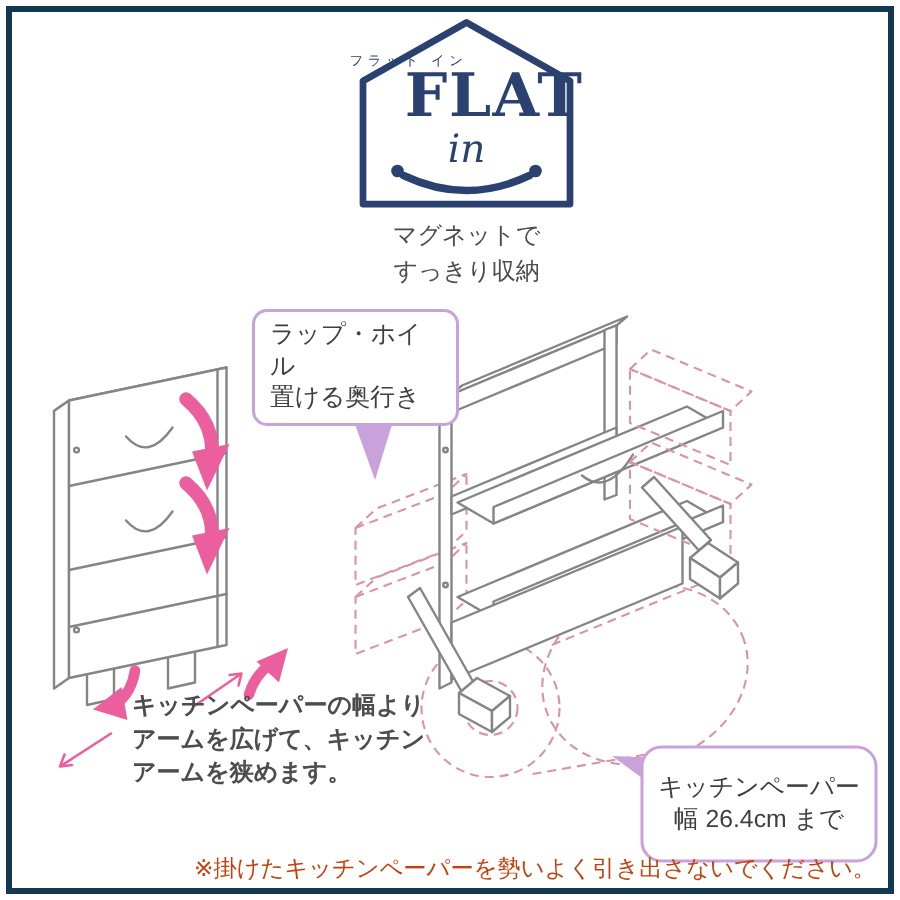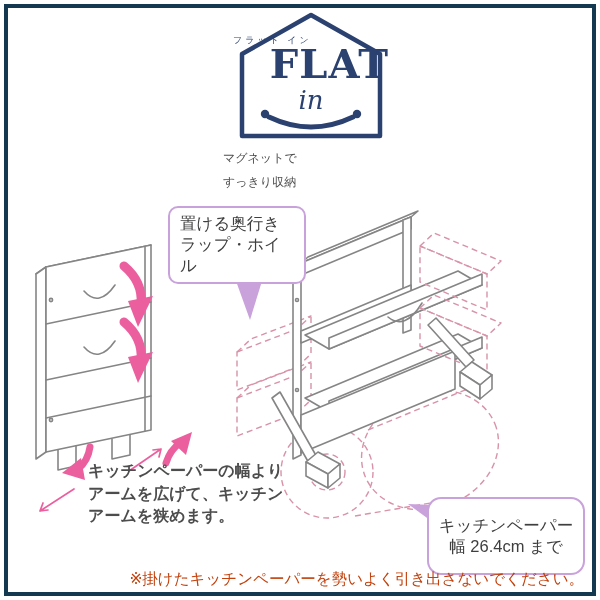--- a/index.html
+++ b/index.html
@@ -16,22 +16,22 @@
   .logo{position:absolute;left:233px;top:8px;width:156px;height:135px;z-index:2;}
   .logo svg{position:absolute;left:0;top:0;}
   .logo-kana{position:absolute;top:26px;left:0;width:100%;
     font-size:9px;letter-spacing:3px;color:var(--brand-navy);white-space:nowrap;}
   .logo-word{position:absolute;top:36px;left:0;width:100%;text-align:right;
     font-family:"DejaVu Serif","Liberation Serif",serif;font-weight:600;
     font-size:40px;letter-spacing:1px;color:var(--brand-navy);line-height:1;}
   .logo-script{position:absolute;top:79px;left:0;width:100%;text-align:center;
     font-family:"DejaVu Serif","Liberation Serif",serif;font-style:italic;
     font-size:26px;color:var(--brand-navy);line-height:1;}
-  .tagline{position:absolute;left:223px;top:146px;width:176px;
-    font-size:12px;line-height:24px;color:var(--text-gray);z-index:2;}
+  .tagline{position:absolute;left:223px;top:146px;width:176px;text-align:center;
+    font-size:16px;line-height:24px;color:var(--text-gray);z-index:2;}
 
   
   .diagram{position:absolute;left:0;top:0;width:600px;height:600px;z-index:1;}
   .g{fill:none;stroke:var(--line-gray);stroke-width:1.6;stroke-linejoin:round;stroke-linecap:round;}
   .gf{fill:#fff;stroke:var(--line-gray);stroke-width:1.6;stroke-linejoin:round;}
   .dash{fill:none;stroke:var(--dashed-rose);stroke-width:1.4;stroke-dasharray:6 4;stroke-linejoin:round;}
   .pkS{fill:none;stroke:var(--arrow-pink);stroke-linecap:round;}
   .pkF{fill:var(--arrow-pink);stroke:none;}
   .thin{fill:none;stroke:var(--arrow-pink);stroke-width:1.7;stroke-linecap:round;stroke-linejoin:round;}
   .ptr{fill:var(--callout-purple);stroke:none;}
@@ -163,22 +163,22 @@
       <path class="gf" d="M460,372 L472,362 L492,375 L480,385 Z"></path>
       <path class="gf" d="M460,372 L480,385 L480,399 L460,386 Z"></path>
       <path class="gf" d="M480,385 L492,375 L492,389 L480,399 Z"></path>
     </g>
 
     <polygon class="ptr" points="236,281 262,281 250,320"></polygon>
     <polygon class="ptr" points="408,504 434,505 438,526"></polygon>
   </svg>
 
   <div class="callout callout-wrap">
+    <div>ラップ・ホイル</div>
     <div>置ける奥行き</div>
-    <div>ラップ・ホイル</div>
   </div>
 
   <div class="callout callout-paper">
     <div>キッチンペーパー</div>
     <div>幅 26.4cm まで</div>
   </div>
 
   <div class="instructions">
     <div>キッチンペーパーの幅より</div>
     <div>アームを広げて、キッチン</div>

